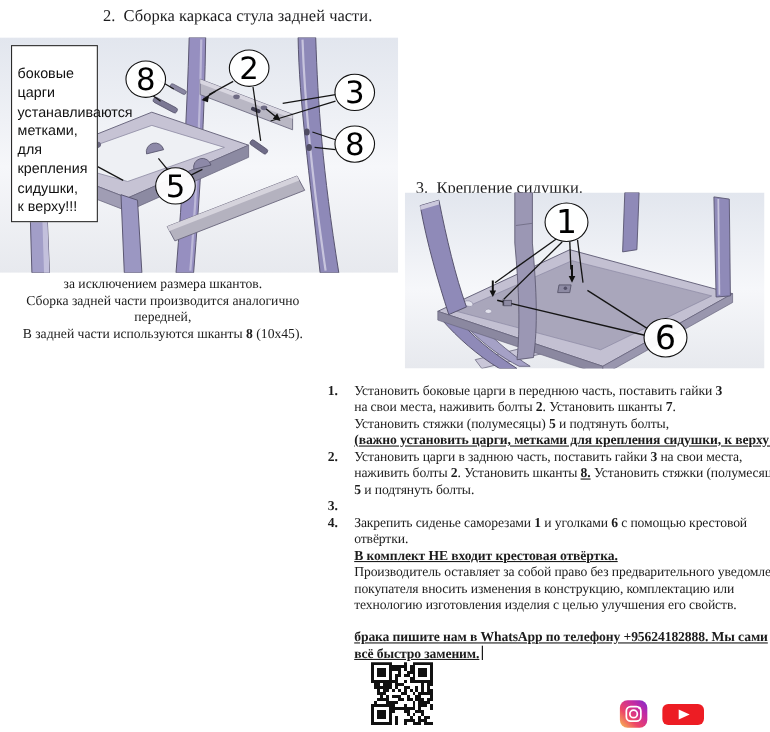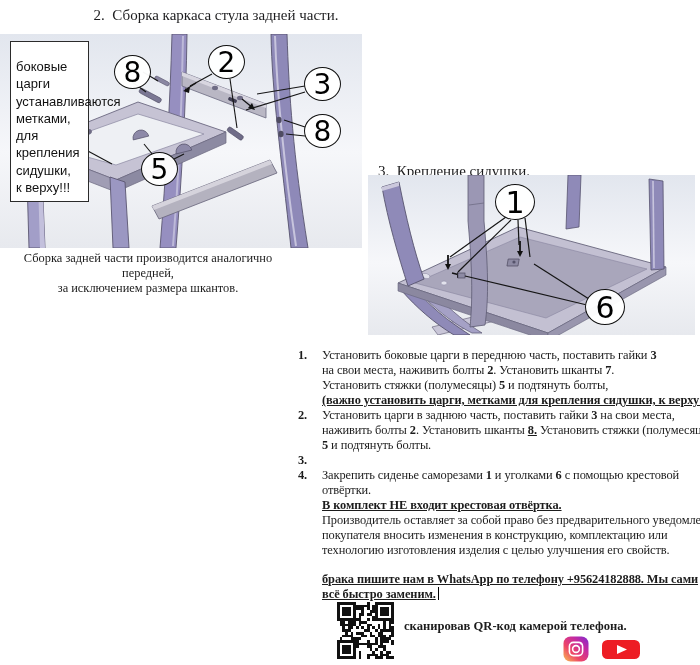--- a/index.html
+++ b/index.html
@@ -149,22 +149,23 @@
       </div>
     <div class="balloon bl-sm" style="left:304px;top:80px;">
       <span>8</span>
       </div>
     <div class="balloon bl-sm" style="left:141px;top:118px;">
       <span>5</span>
       </div>
   </div>
 
   <div id="rear-note">
+    <div><span>за исключением размера шкантов.</span></div>
     <div><span>Сборка задней части производится аналогично передней,</span></div>
-    <div><span>за исключением размера шкантов.</span></div>
+    <div><span>В задней части используются шканты </span><span class="seg-b">8</span><span> (10x45).</span></div>
   </div>
 
   <div id="title3" class="sec-title pre">3.  Крепление сидушки.</div>
 
   <div id="d2" class="diagram">
     <svg width="327" height="160" viewBox="0 0 327 160">
       <rect x="0" y="0" width="327" height="160" fill="url(#bg1)"></rect>
 
       <polygon points="64,152 250,106 256,114 70,160" fill="#c9c6d8" stroke="#6b6880" stroke-width="0.7"></polygon>
 
@@ -483,21 +484,21 @@
         <rect x="14" y="20" width="1" height="1"></rect>
         <rect x="15" y="20" width="1" height="1"></rect>
         <rect x="16" y="20" width="1" height="1"></rect>
         <rect x="18" y="20" width="1" height="1"></rect>
         <rect x="19" y="20" width="1" height="1"></rect>
         <rect x="20" y="20" width="1" height="1"></rect>
       </svg>
   </div>
 
   <div id="video-note">
-    <span><br><span class="seg-b">сканировав QR-код камерой телефона.</span></span>
+    <span><br></span>
   </div>
 
   <div id="insta">
     <svg width="26" height="26" viewBox="0 0 26 26">
       <defs>
         <linearGradient id="ig" x1="0" y1="1" x2="1" y2="0">
           <stop offset="0" stop-color="#f7c152"></stop>
           <stop offset="0.35" stop-color="#ee4667"></stop>
           <stop offset="0.7" stop-color="#c32aa3"></stop>
           <stop offset="1" stop-color="#7b2bd0"></stop>

